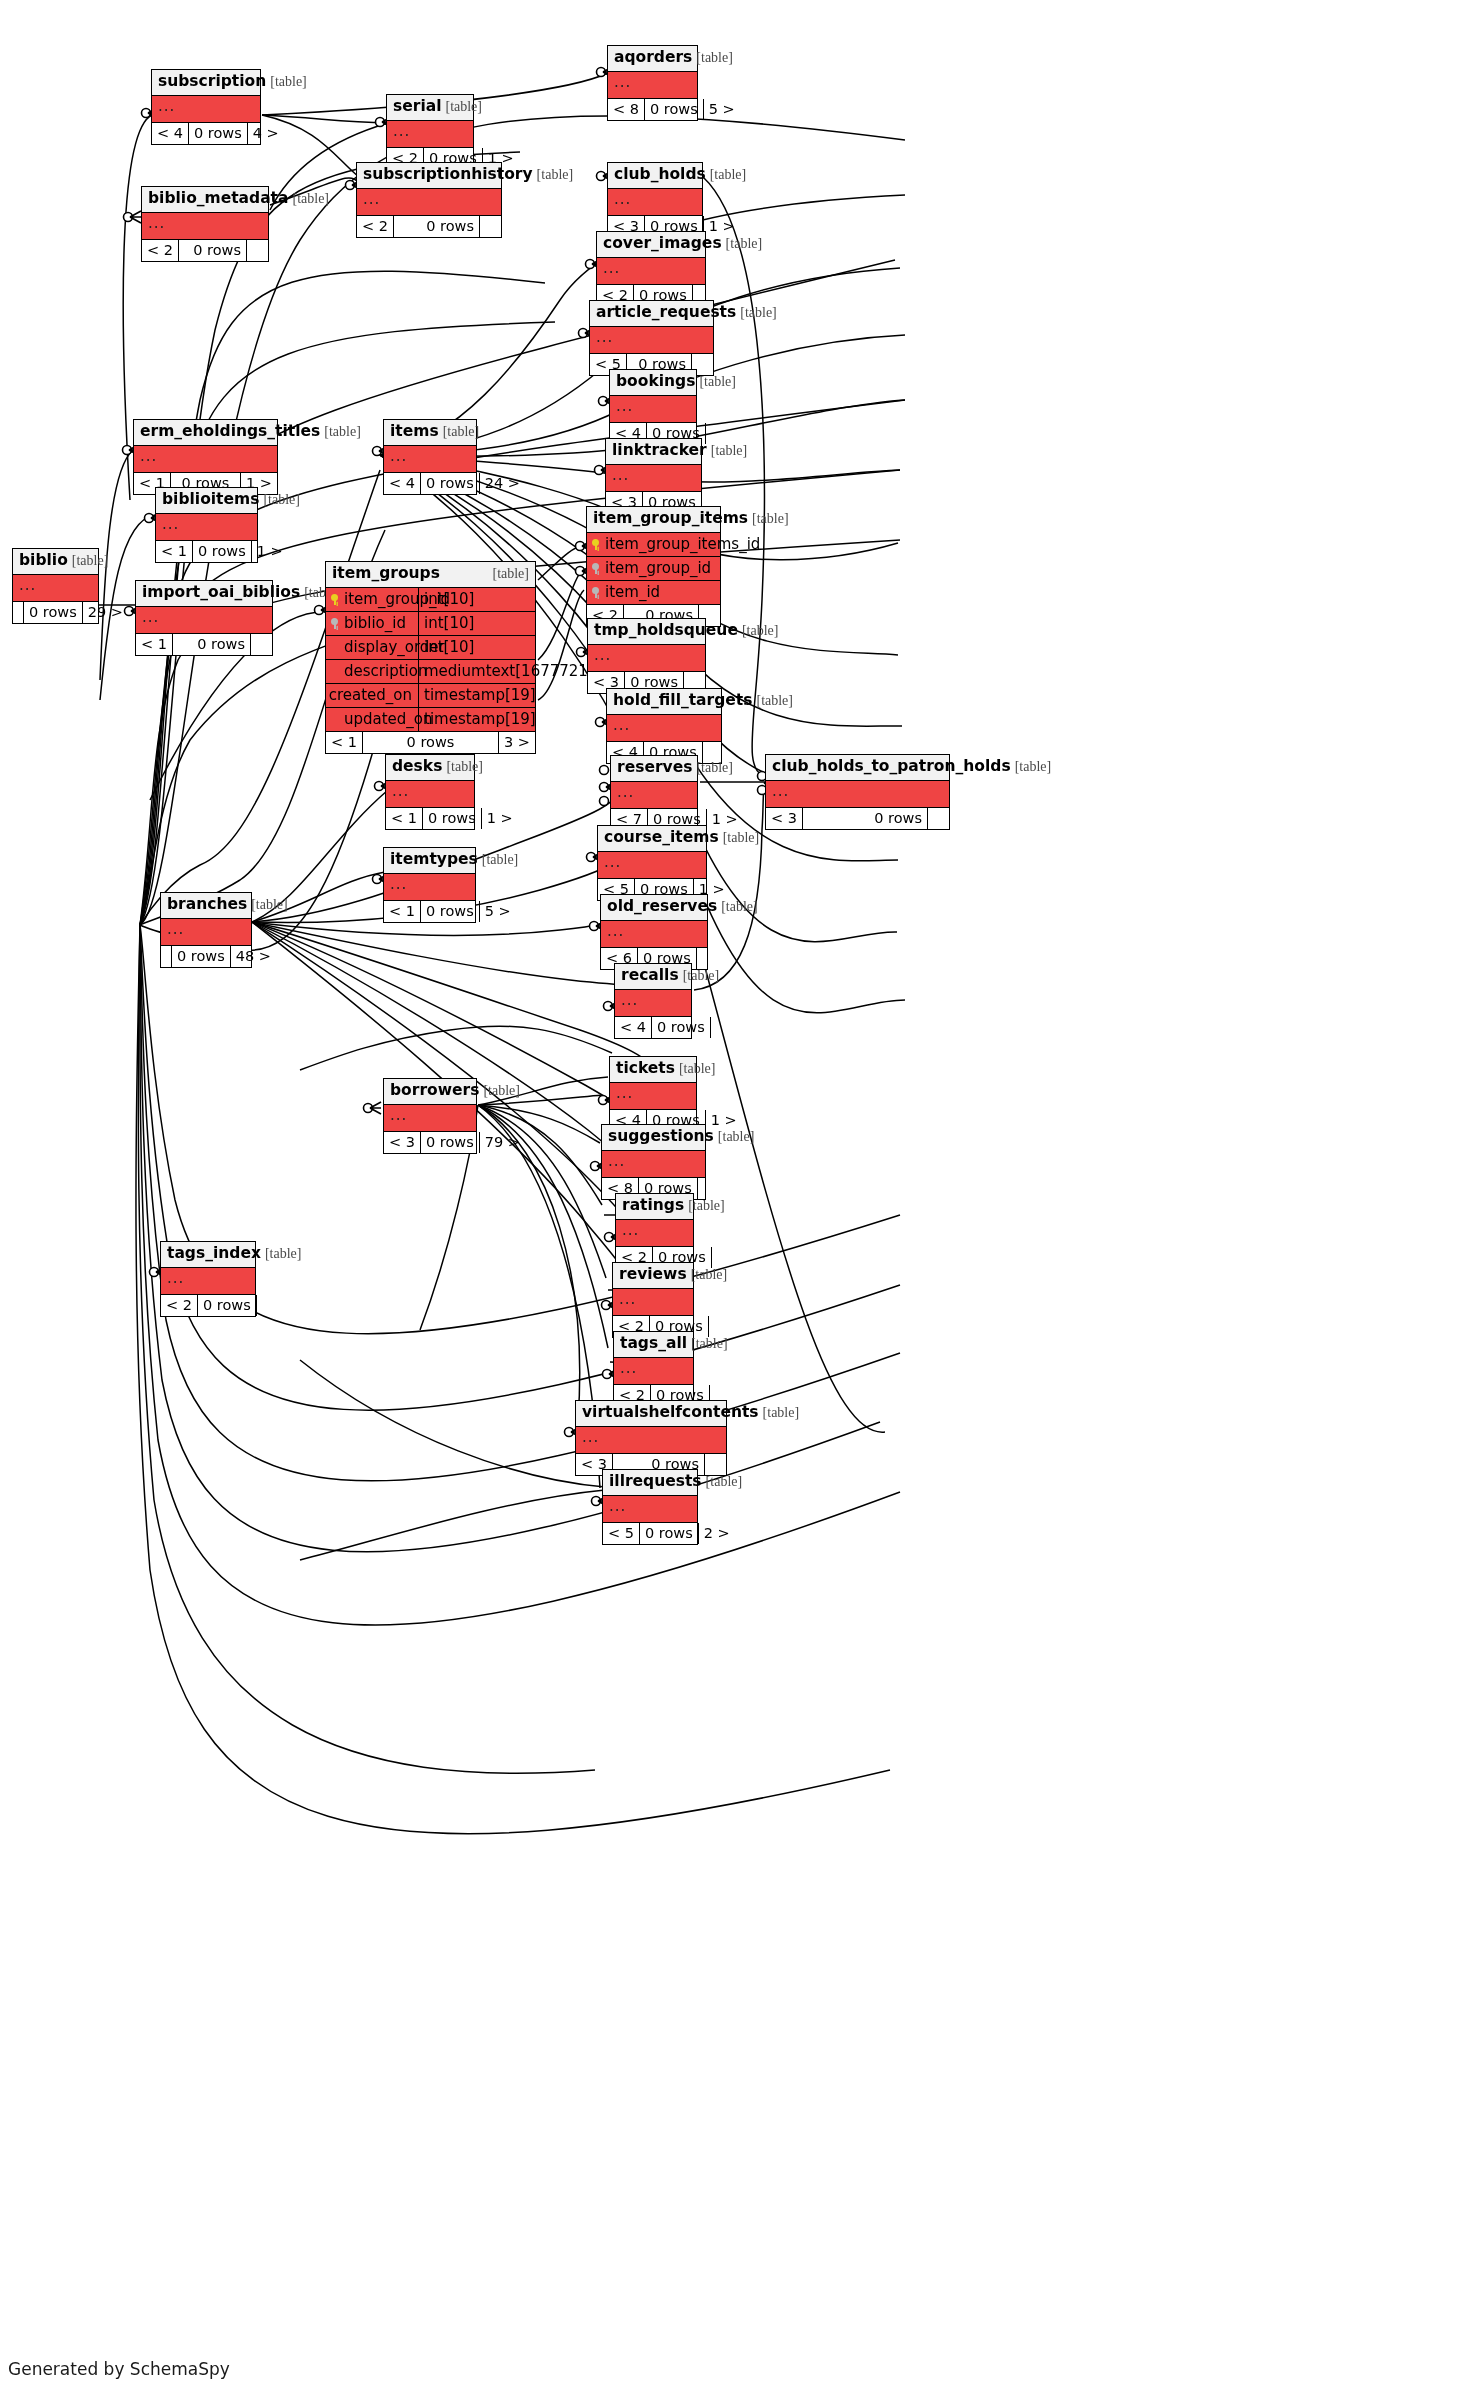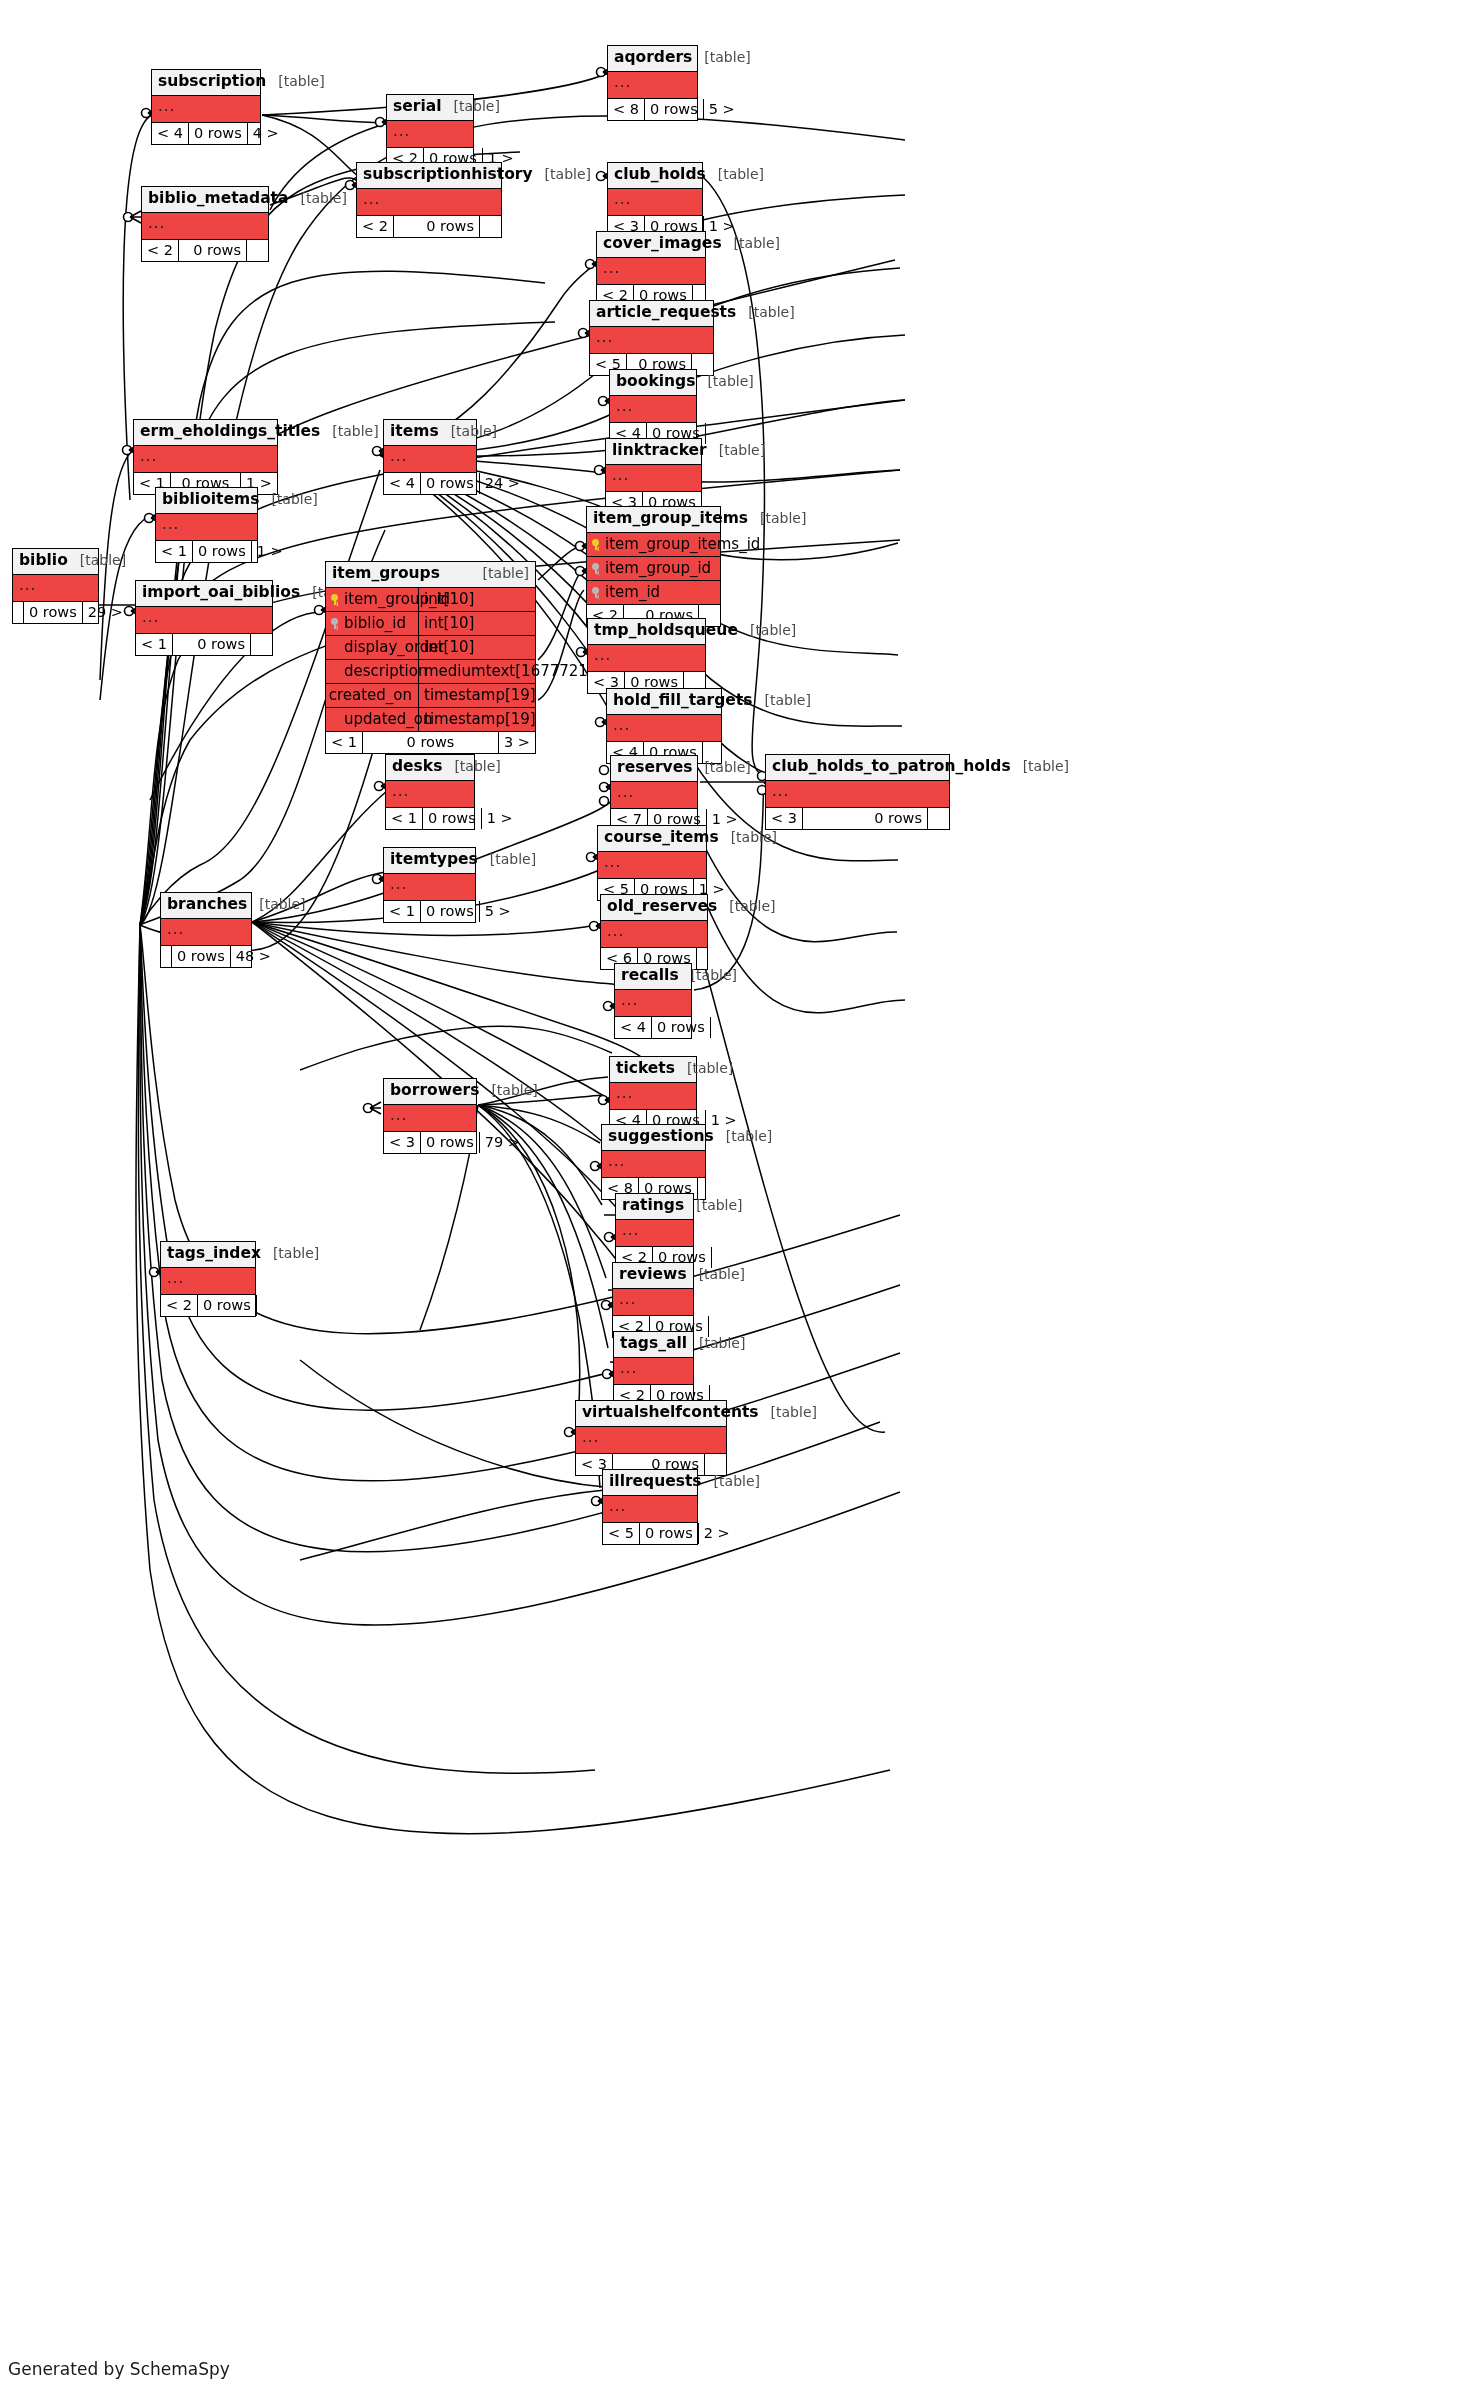--- a/index.html
+++ b/index.html
@@ -41,21 +41,22 @@
   }
   .tbl .hdr .nm{
     font-weight:bold;
     font-size:15.5px;
     color:#000;
   }
   .tbl .hdr .tg{
     font-size:14px;
     color:#4a4a4a;
     margin-left:auto;
-    padding-left:12px;
+    padding-left:4px;
+    font-family:Liberation Serif, serif;
   }
   .tbl .body{
     padding:3px 6px 6px 6px;
     border-bottom:1.3px solid #000;
     min-height:17px;
     color:#222;
     font-size:15px;
     letter-spacing:1px;
   }
   

